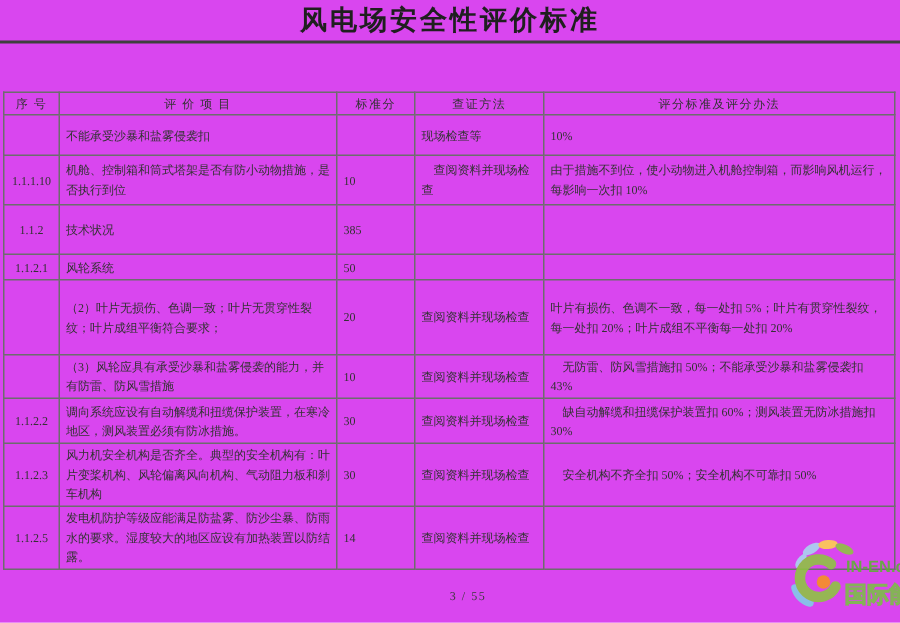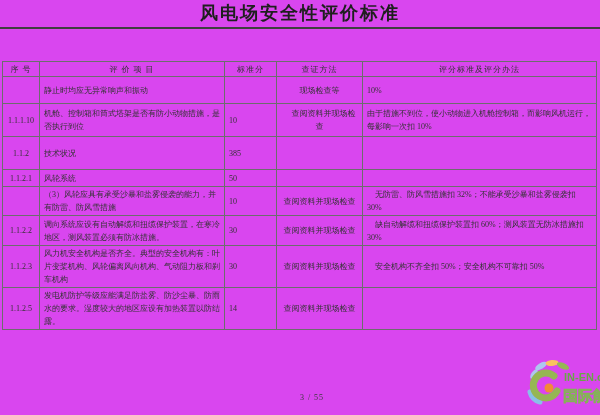--- a/index.html
+++ b/index.html
@@ -42,21 +42,21 @@
   }
   table.eval th{
     font-weight:normal;
     text-align:center;
     letter-spacing:1px;
     padding:0 2px;
   }
   .c-no{text-align:center;padding:1px 2px 1px 3px;}
   .c-item{text-align:left;}
   .c-score{text-align:left;padding:1px 1px;}
-  .c-method{text-align:center;padding:1px 2px;}
+  .c-method{text-align:left;padding:1px 2px;}
   .c-scoring{text-align:left;}
   .ind{text-indent:1em;}
   .subindent{padding-left:14px;}
   .vtop{vertical-align:top;}
   .page-number{
     position:absolute;bottom:13px;left:12px;width:600px;
     text-align:center;
     font-size:8px;
     letter-spacing:1px;
     color:#3a3a3a;
@@ -86,21 +86,21 @@
     <tbody>
         <tr style="height:15px">
       <th>序  号</th>
       <th>评 价 项 目</th>
       <th>标准分</th>
       <th>查证方法</th>
       <th>评分标准及评分办法</th>
     </tr>
     <tr style="height:27px">
       <td class="c-no vtop"></td>
-      <td class="c-item vtop">静止时均应无异常响声和振动</td>
+      <td class="c-item vtop">不能承受沙暴和盐雾侵袭扣</td>
       <td class="c-score vtop"></td>
       <td class="c-method vtop">现场检查等</td>
       <td class="c-scoring vtop">10%</td>
     </tr>
     <tr style="height:33px">
       <td class="c-no">1.1.1.10</td>
       <td class="c-item">机舱、控制箱和筒式塔架是否有防小动物措施，是否执行到位</td>
       <td class="c-score">10</td>
       <td class="c-method ind">查阅资料并现场检查</td>
       <td class="c-scoring">由于措施不到位，使小动物进入机舱控制箱，而影响风机运行，每影响一次扣 10%</td>
@@ -112,26 +112,33 @@
       <td class="c-method"></td>
       <td class="c-scoring"></td>
     </tr>
     <tr style="height:17px">
       <td class="c-no">1.1.2.1</td>
       <td class="c-item subindent">风轮系统</td>
       <td class="c-score">50</td>
       <td class="c-method"></td>
       <td class="c-scoring"></td>
     </tr>
+    <tr style="height:50px">
+      <td class="c-no"></td>
+      <td class="c-item">（2）叶片无损伤、色调一致；叶片无贯穿性裂纹；叶片成组平衡符合要求；</td>
+      <td class="c-score">20</td>
+      <td class="c-method">查阅资料并现场检查</td>
+      <td class="c-scoring">叶片有损伤、色调不一致，每一处扣 5%；叶片有贯穿性裂纹，每一处扣 20%；叶片成组不平衡每一处扣 20%</td>
+    </tr>
     <tr style="height:27px">
       <td class="c-no"></td>
       <td class="c-item">（3）风轮应具有承受沙暴和盐雾侵袭的能力，并有防雷、防风雪措施</td>
       <td class="c-score">10</td>
       <td class="c-method">查阅资料并现场检查</td>
-      <td class="c-scoring ind">无防雷、防风雪措施扣 32%；不能承受沙暴和盐雾侵袭扣 30%</td>
+      <td class="c-scoring ind">无防雷、防风雪措施扣 50%；不能承受沙暴和盐雾侵袭扣 43%</td>
     </tr>
     <tr style="height:30px">
       <td class="c-no">1.1.2.2</td>
       <td class="c-item">调向系统应设有自动解缆和扭缆保护装置，在寒冷地区，测风装置必须有防冰措施。</td>
       <td class="c-score">30</td>
       <td class="c-method">查阅资料并现场检查</td>
       <td class="c-scoring ind">缺自动解缆和扭缆保护装置扣 60%；测风装置无防冰措施扣 30%</td>
     </tr>
     <tr style="height:40px">
       <td class="c-no">1.1.2.3</td>

